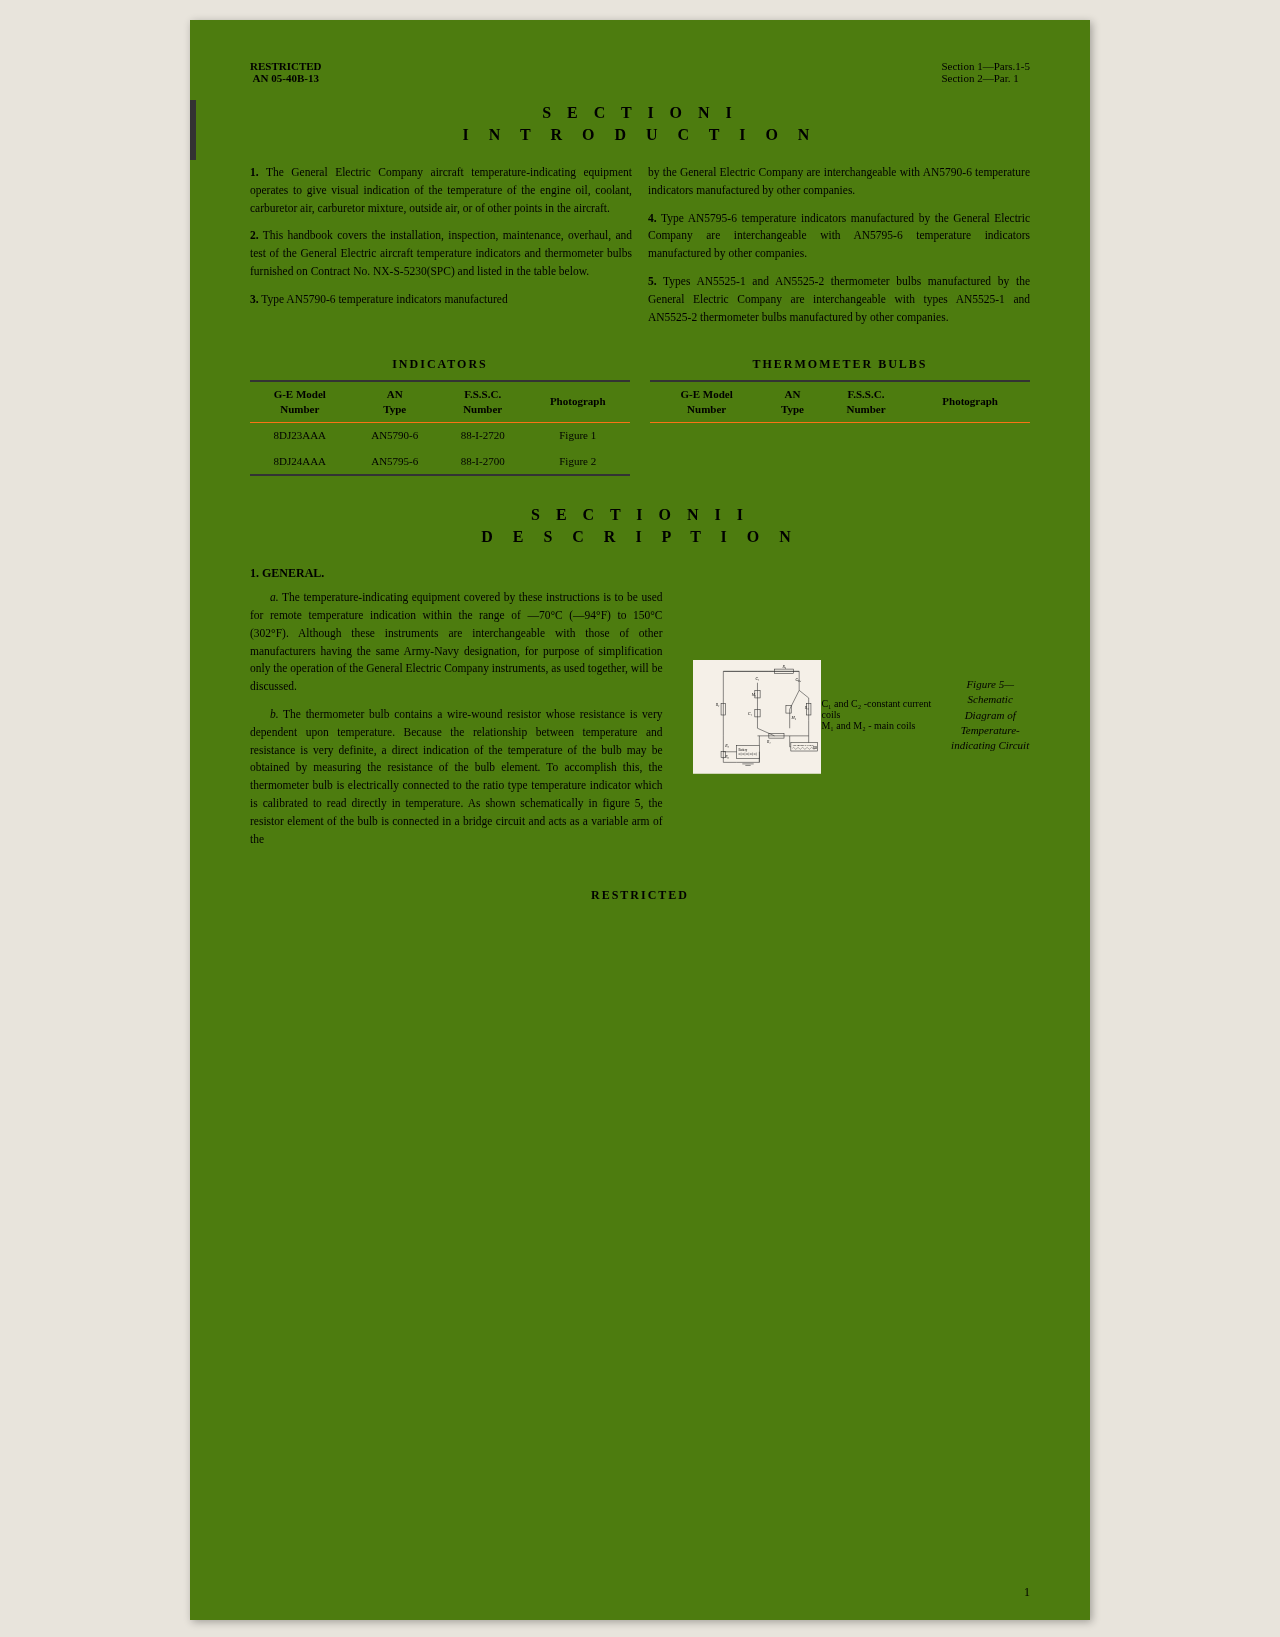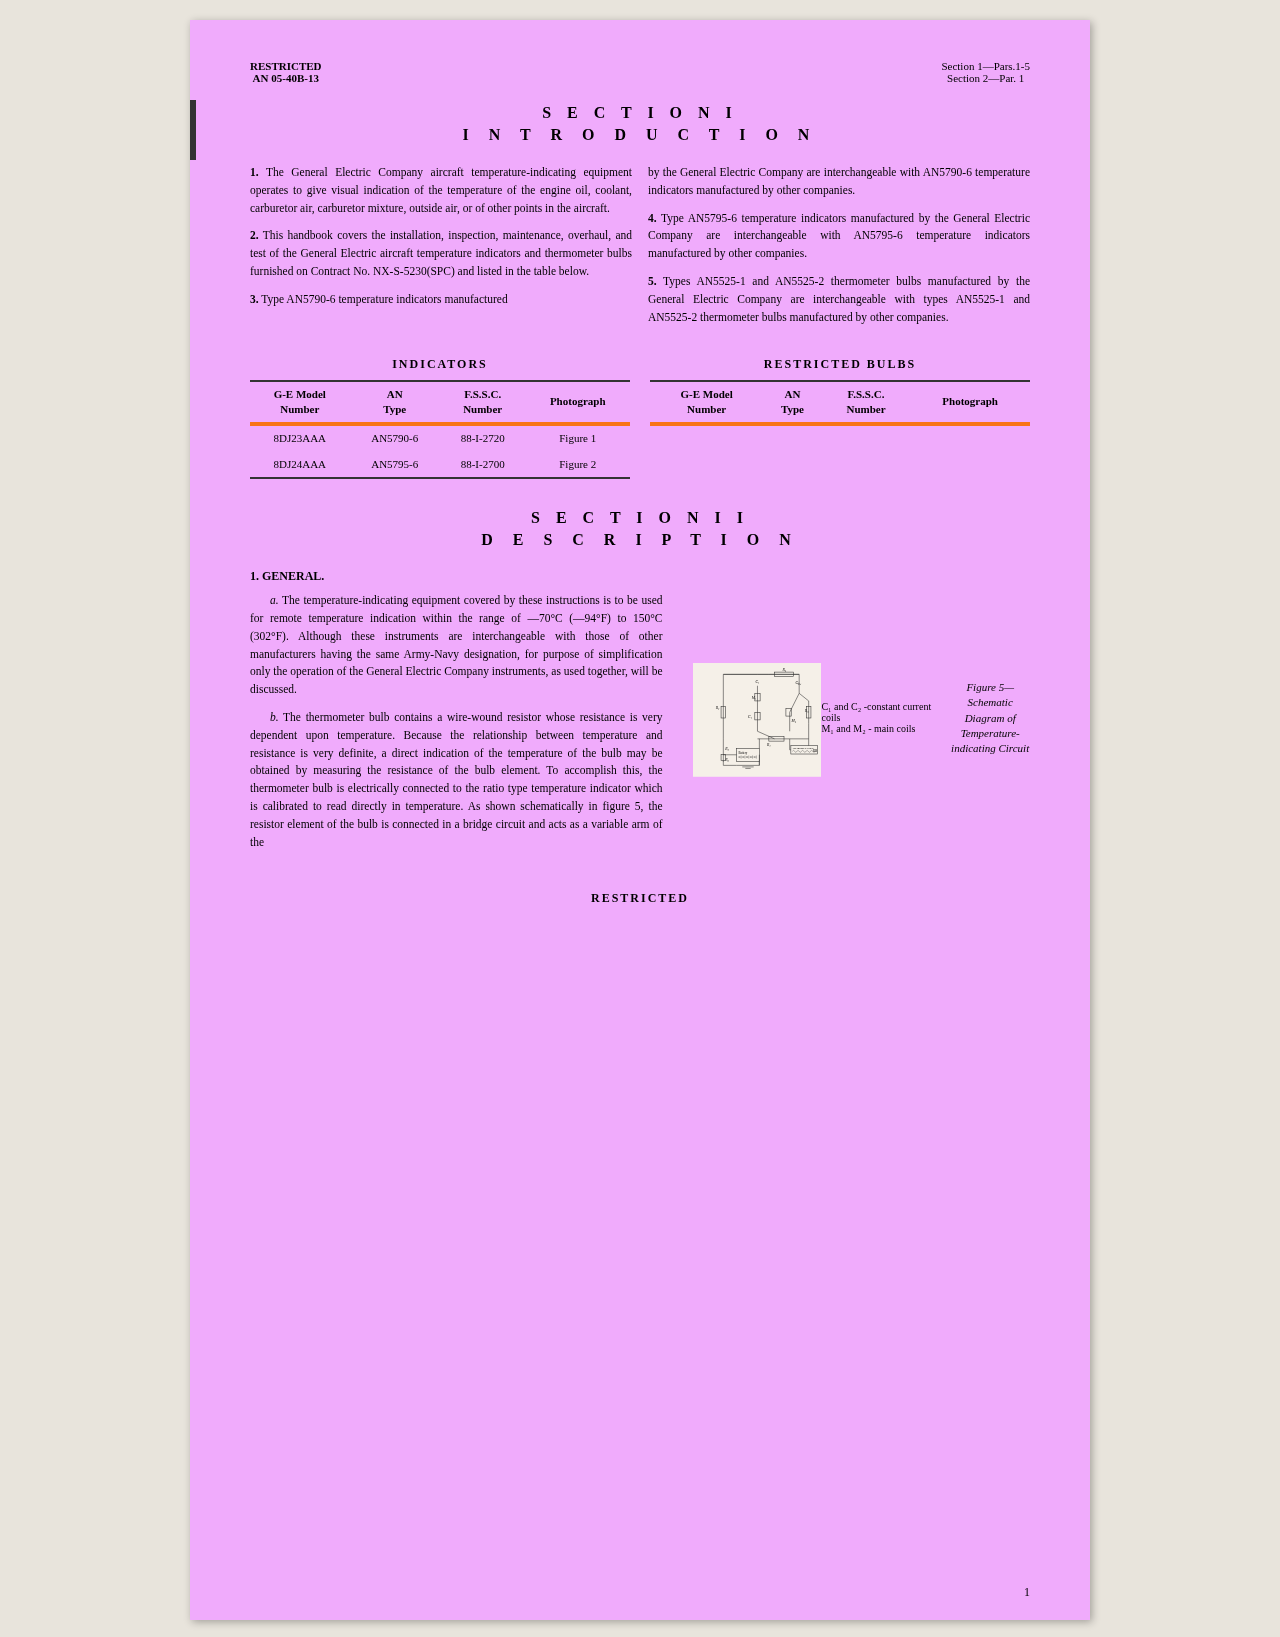--- a/index.html
+++ b/index.html
@@ -6,39 +6,39 @@
     body {
       background: #e8e4dc;
       font-family: 'Times New Roman', Times, serif;
       width: 1280px;
       min-height: 1637px;
       display: flex;
       justify-content: center;
       padding: 20px;
     }
     .page {
-      background: #f0abfc;
+      background: #4d7c0f;
       width: 900px;
       min-height: 1600px;
       padding: 40px 60px 60px 60px;
       position: relative;
       box-shadow: 2px 2px 8px rgba(0,0,0,0.3);
     }
     .header-top {
       display: flex;
       justify-content: space-between;
       margin-bottom: 10px;
     }
     .header-left {
       text-align: center;
       font-size: 11px;
       font-weight: bold;
     }
     .header-right {
-      text-align: center;
+      text-align: left;
       font-size: 11px;
     }
     .section-title {
       text-align: center;
       margin: 20px 0 4px 0;
       letter-spacing: 6px;
       font-size: 16px;
       font-weight: bold;
     }
     .section-subtitle {
@@ -85,21 +85,21 @@
       letter-spacing: 2px;
       margin-bottom: 8px;
     }
     table {
       width: 100%;
       border-collapse: collapse;
       font-size: 11px;
     }
     table thead tr {
       border-top: 2px solid #333;
-      border-bottom: 4px solid #f97316;
+      border-bottom: 1px solid #f97316;
     }
     table tbody tr:last-child {
       border-bottom: 2px solid #333;
     }
     table th, table td {
       text-align: center;
       padding: 5px 4px;
       vertical-align: middle;
       line-height: 1.4;
     }
@@ -253,21 +253,21 @@
             <td>8DJ24AAA</td>
             <td>AN5795-6</td>
             <td>88-I-2700</td>
             <td>Figure 2</td>
           </tr>
         </tbody>
       </table>
     </div>
 
     <div class="table-block">
-      <div class="table-title">RESTRICTED BULBS</div>
+      <div class="table-title">THERMOMETER BULBS</div>
       <table>
         <thead>
           <tr>
             <th>G-E Model<br>Number</th>
             <th>AN<br>Type</th>
             <th>F.S.S.C.<br>Number</th>
             <th>Photograph</th>
           </tr>
         </thead>
         <tbody>

